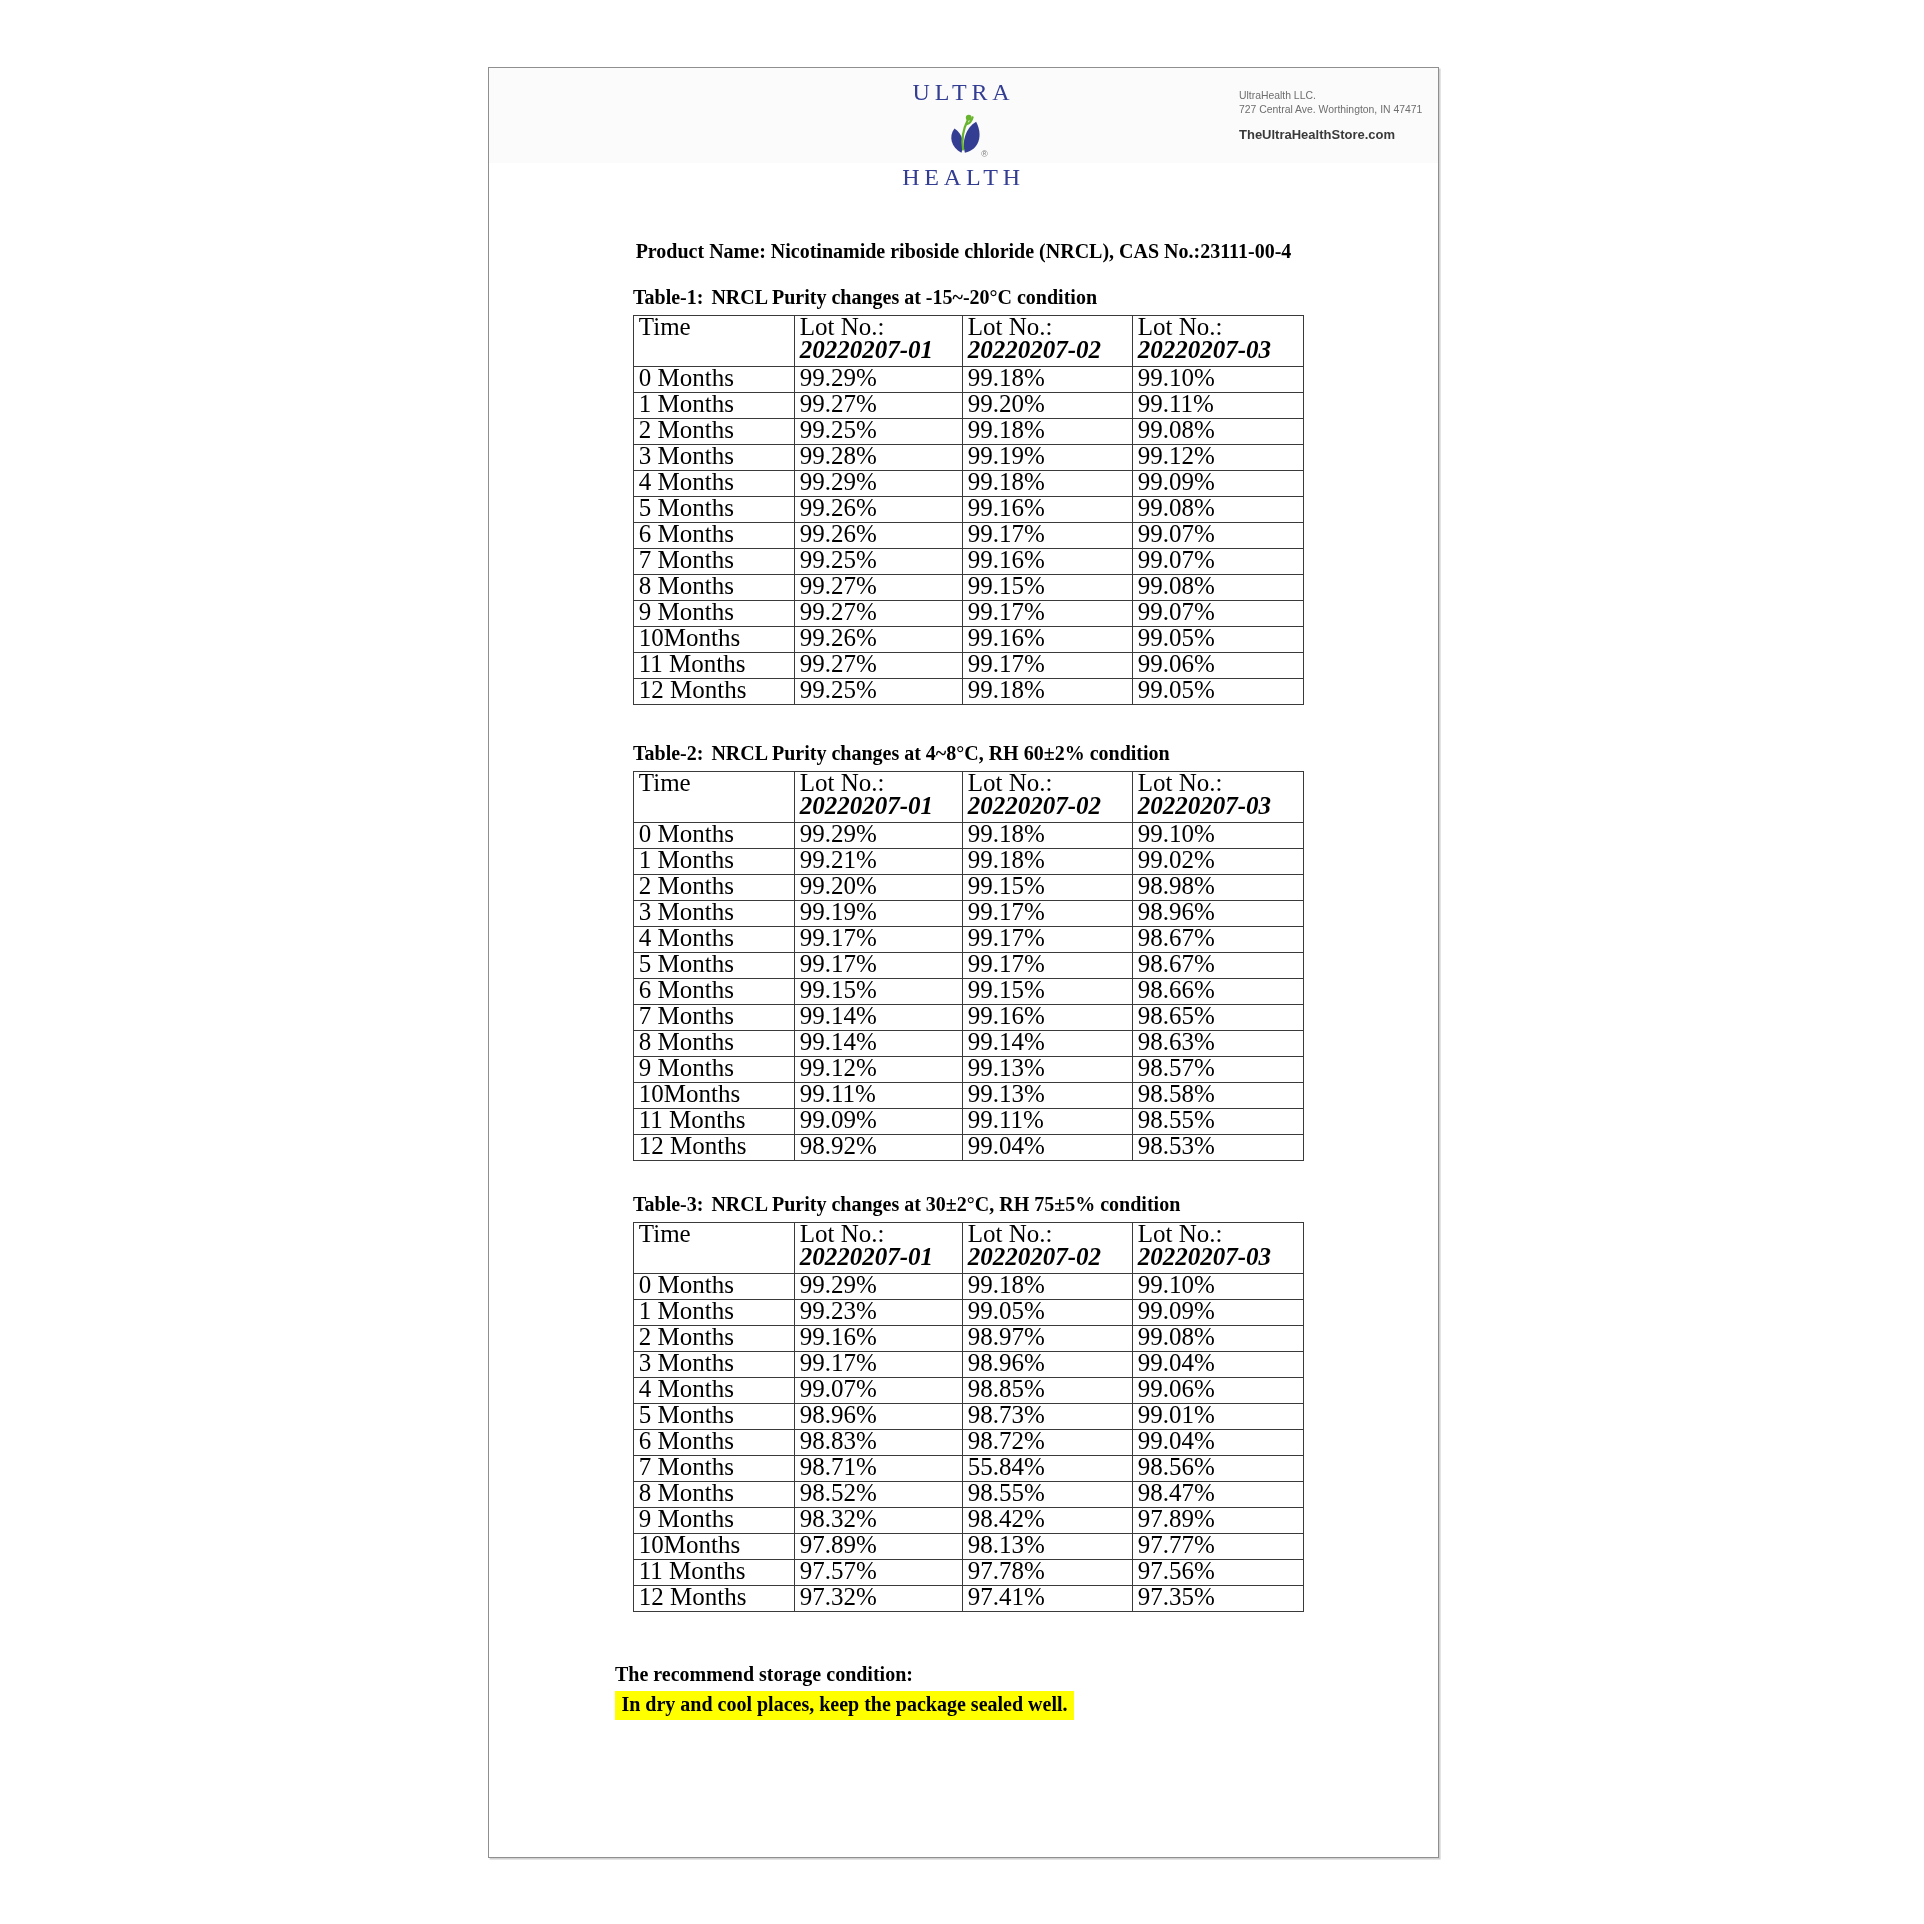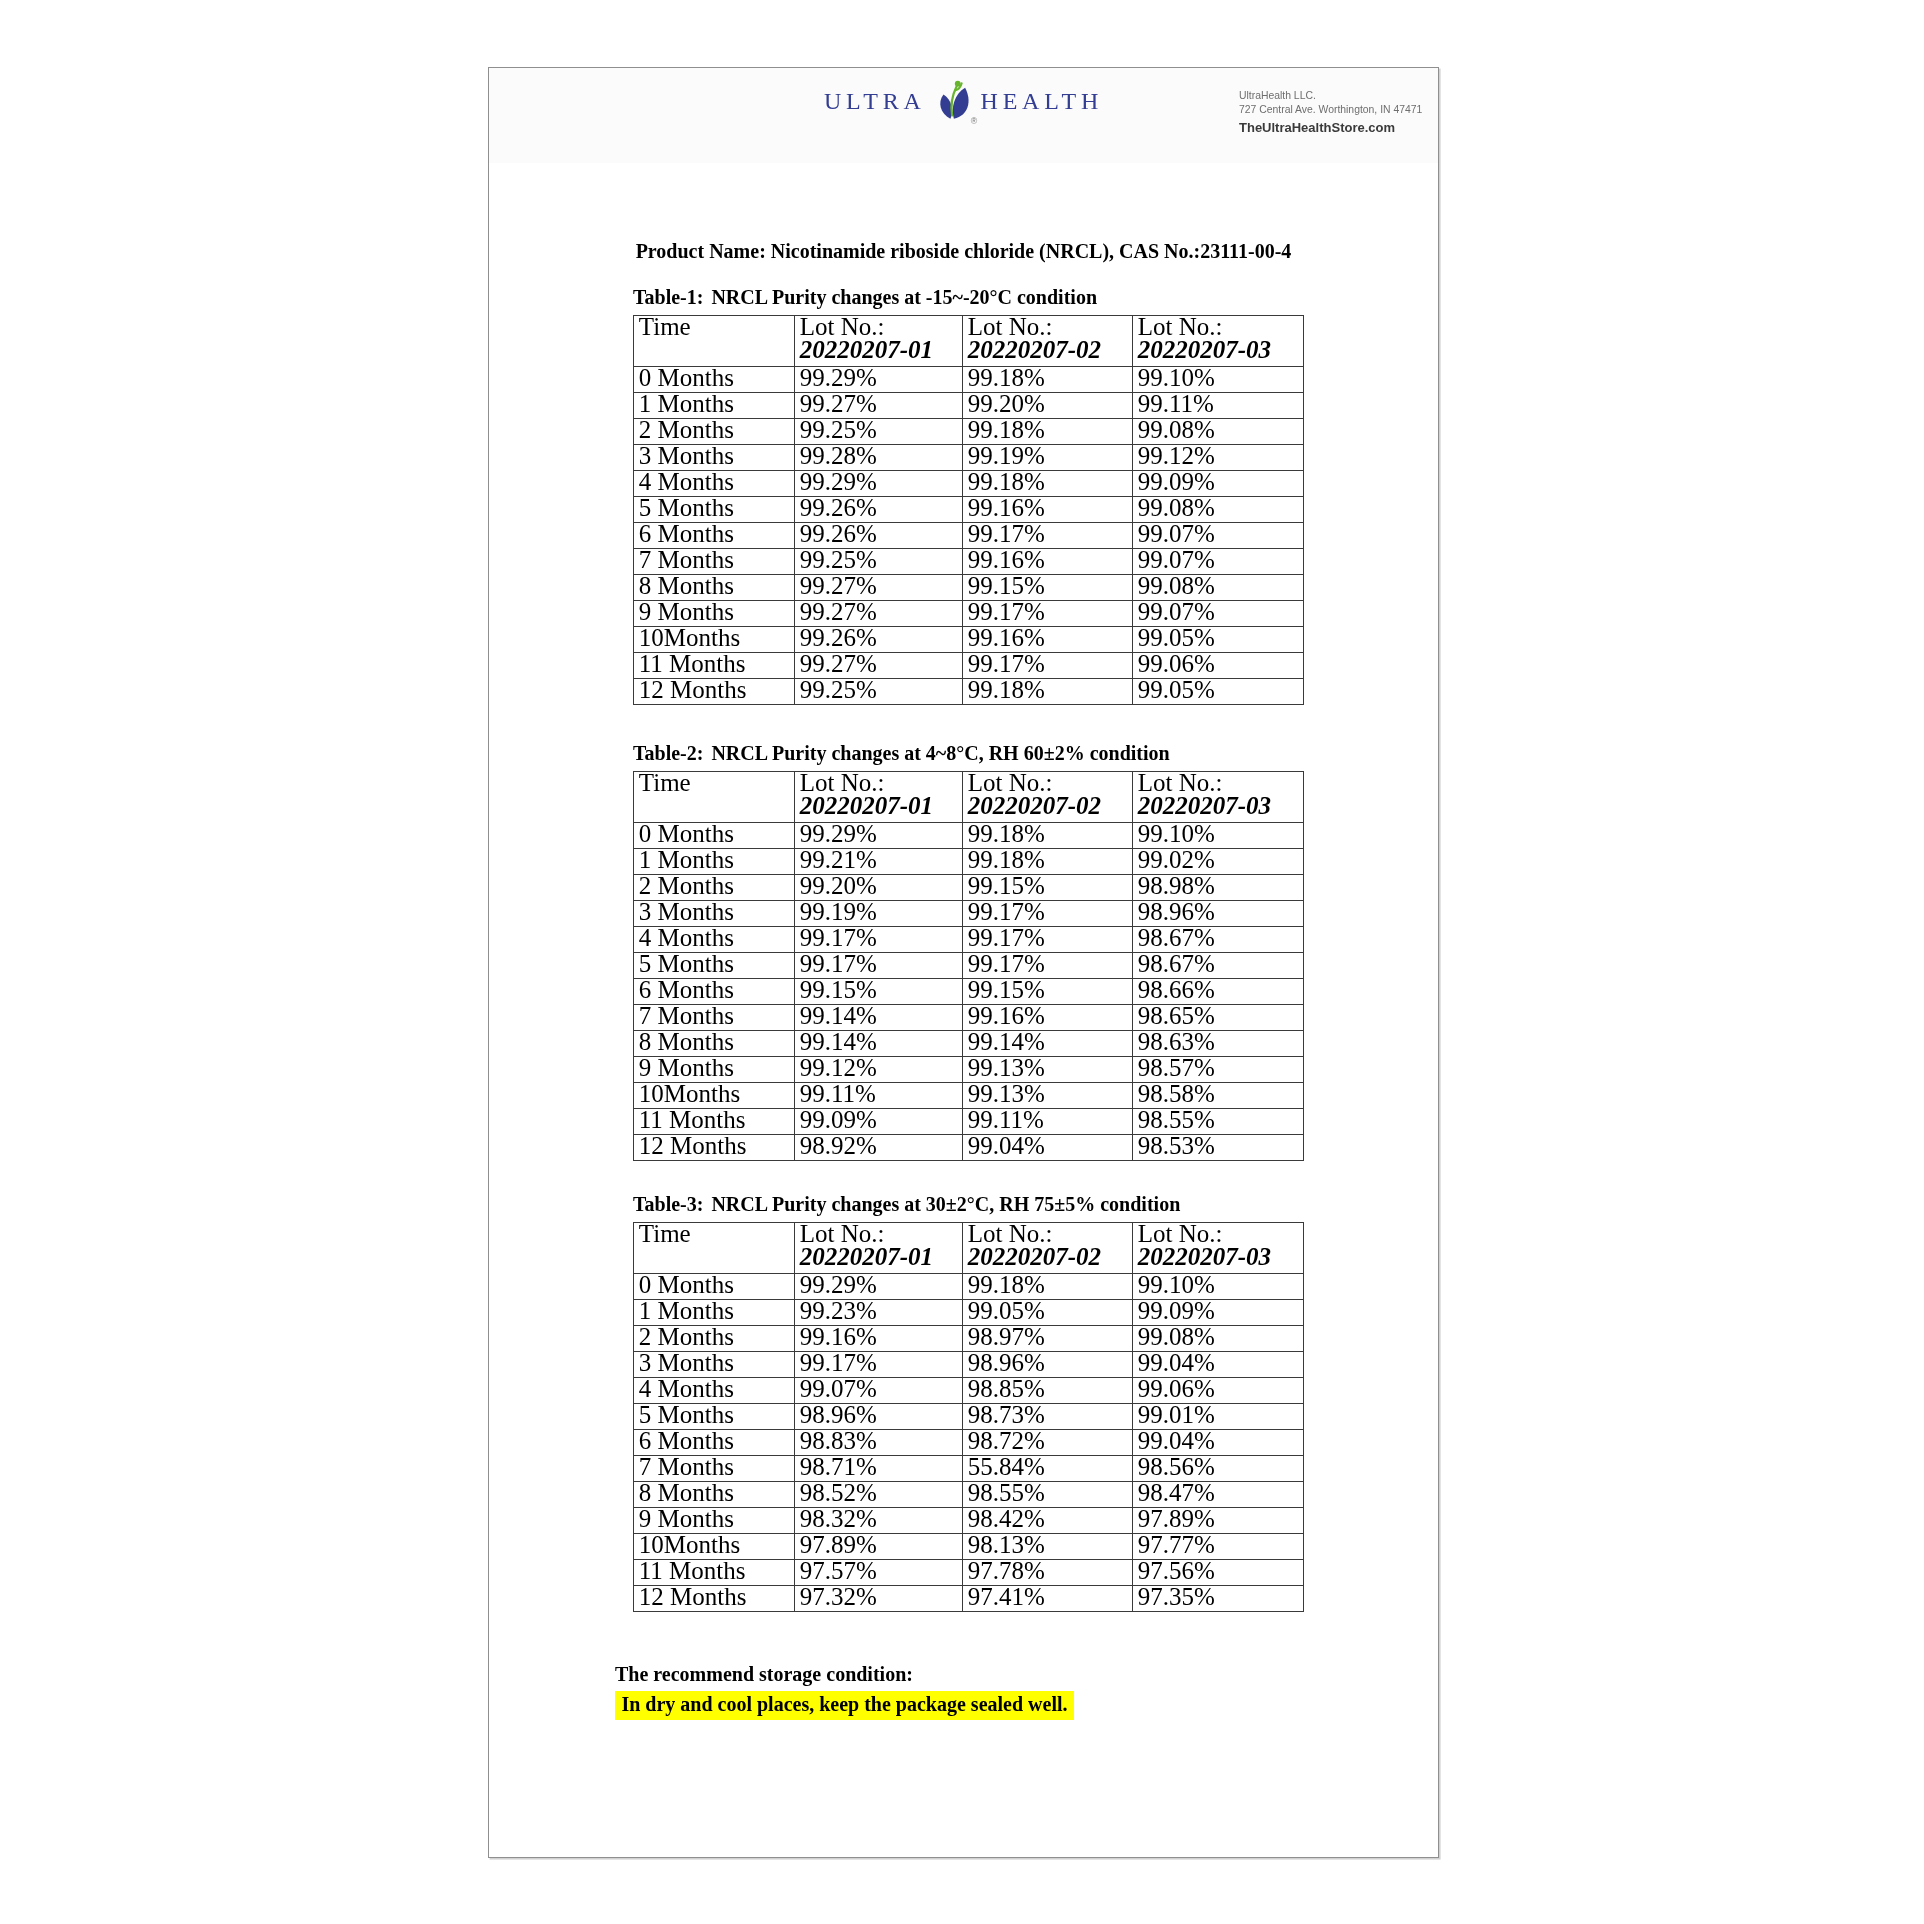--- a/index.html
+++ b/index.html
@@ -34,23 +34,24 @@
     height: 95px;
     background: #fbfbfb;
   }
   
   .brand {
     position: absolute;
     top: 11.2px;
     left: 0;
     width: 100%;
     display: flex;
-    justify-content: center;
+    justify-content: flex-end;
     align-items: center;
     gap: 6.4px;
+    flex-direction: column;
   }
   .logo-word {
     font-family: "Liberation Serif", "DejaVu Serif", serif;
     font-size: 24px;
     letter-spacing: 4.8px;
     color: var(--logo-navy, #333e93);
     font-weight: 400;
   }
   .logo-mark {
     position: relative;
@@ -71,21 +72,21 @@
     position: absolute;
     left: 750px;
     top: 21px;
     width: 192px;
     font-family: "Liberation Sans", sans-serif;
     font-size: 10.4px;
     line-height: 1.3;
     color: #6e6e6e;
   }
   .contact .website {
-    margin-top: 4px;
+    margin-top: 11px;
     font-size: 13px;
     font-weight: bold;
     color: #3a3a3a;
   }
   
   .doc-title {
     position: absolute;
     top: 95px;
     left: 0;
     width: 100%;

